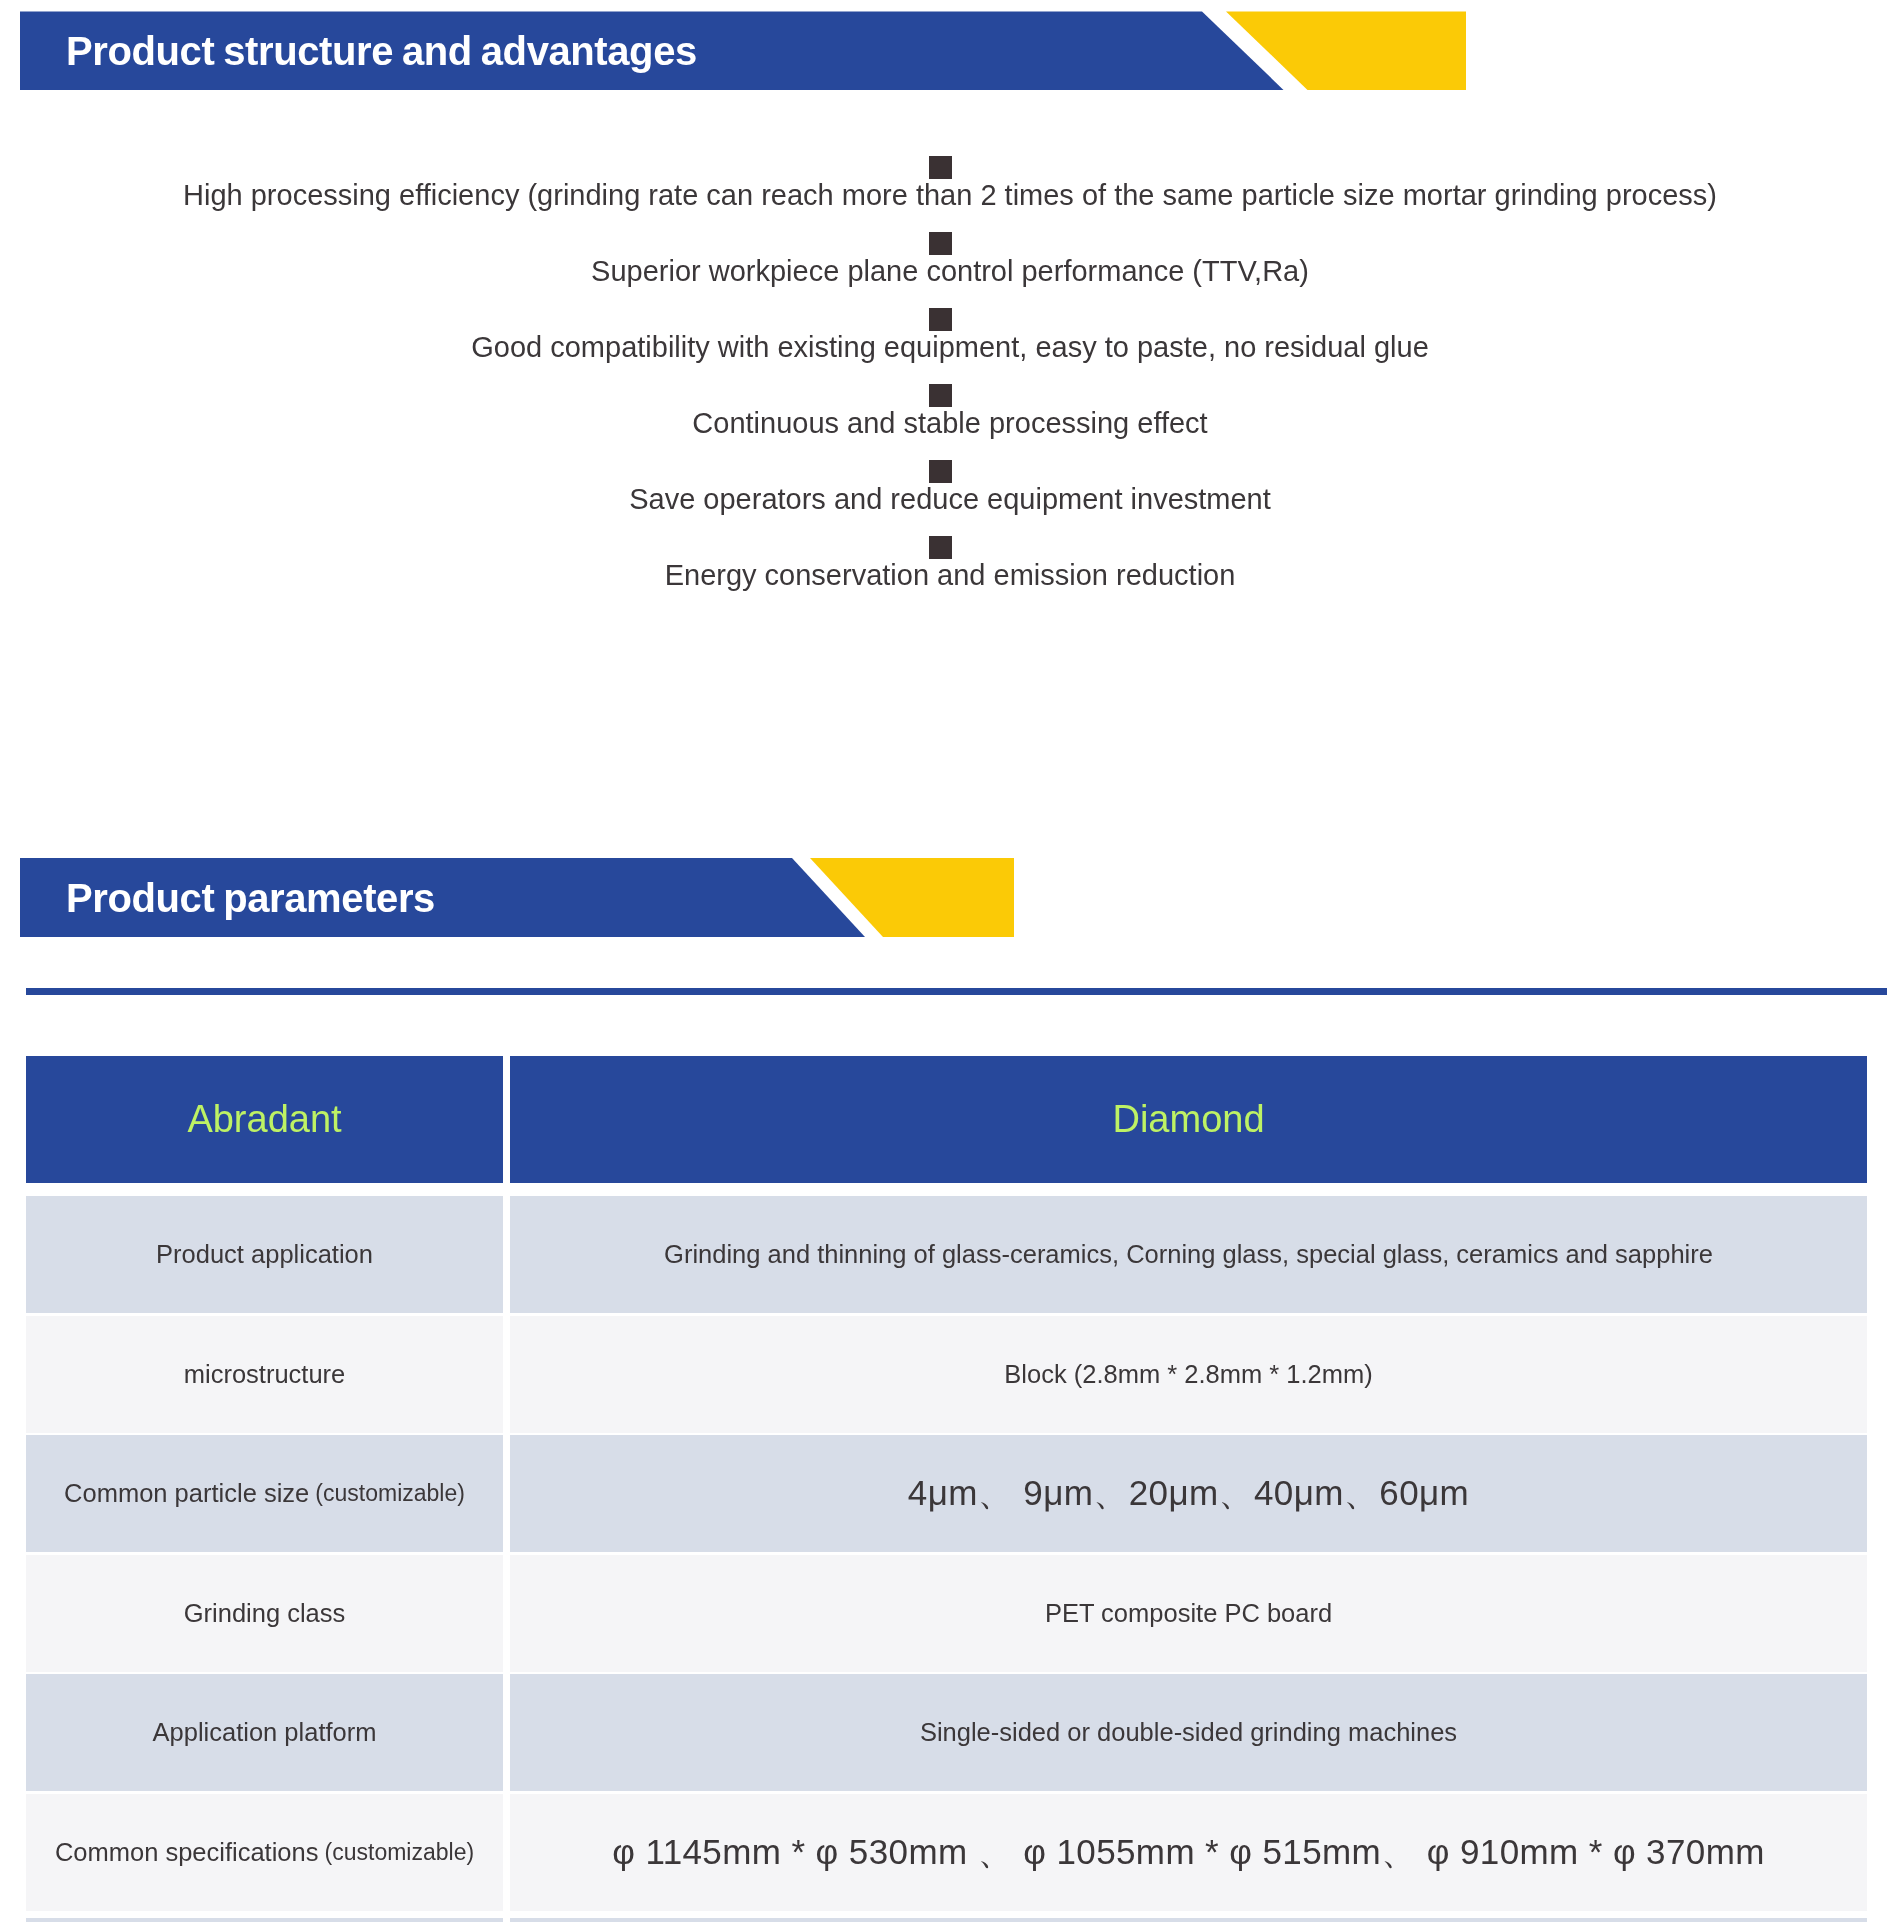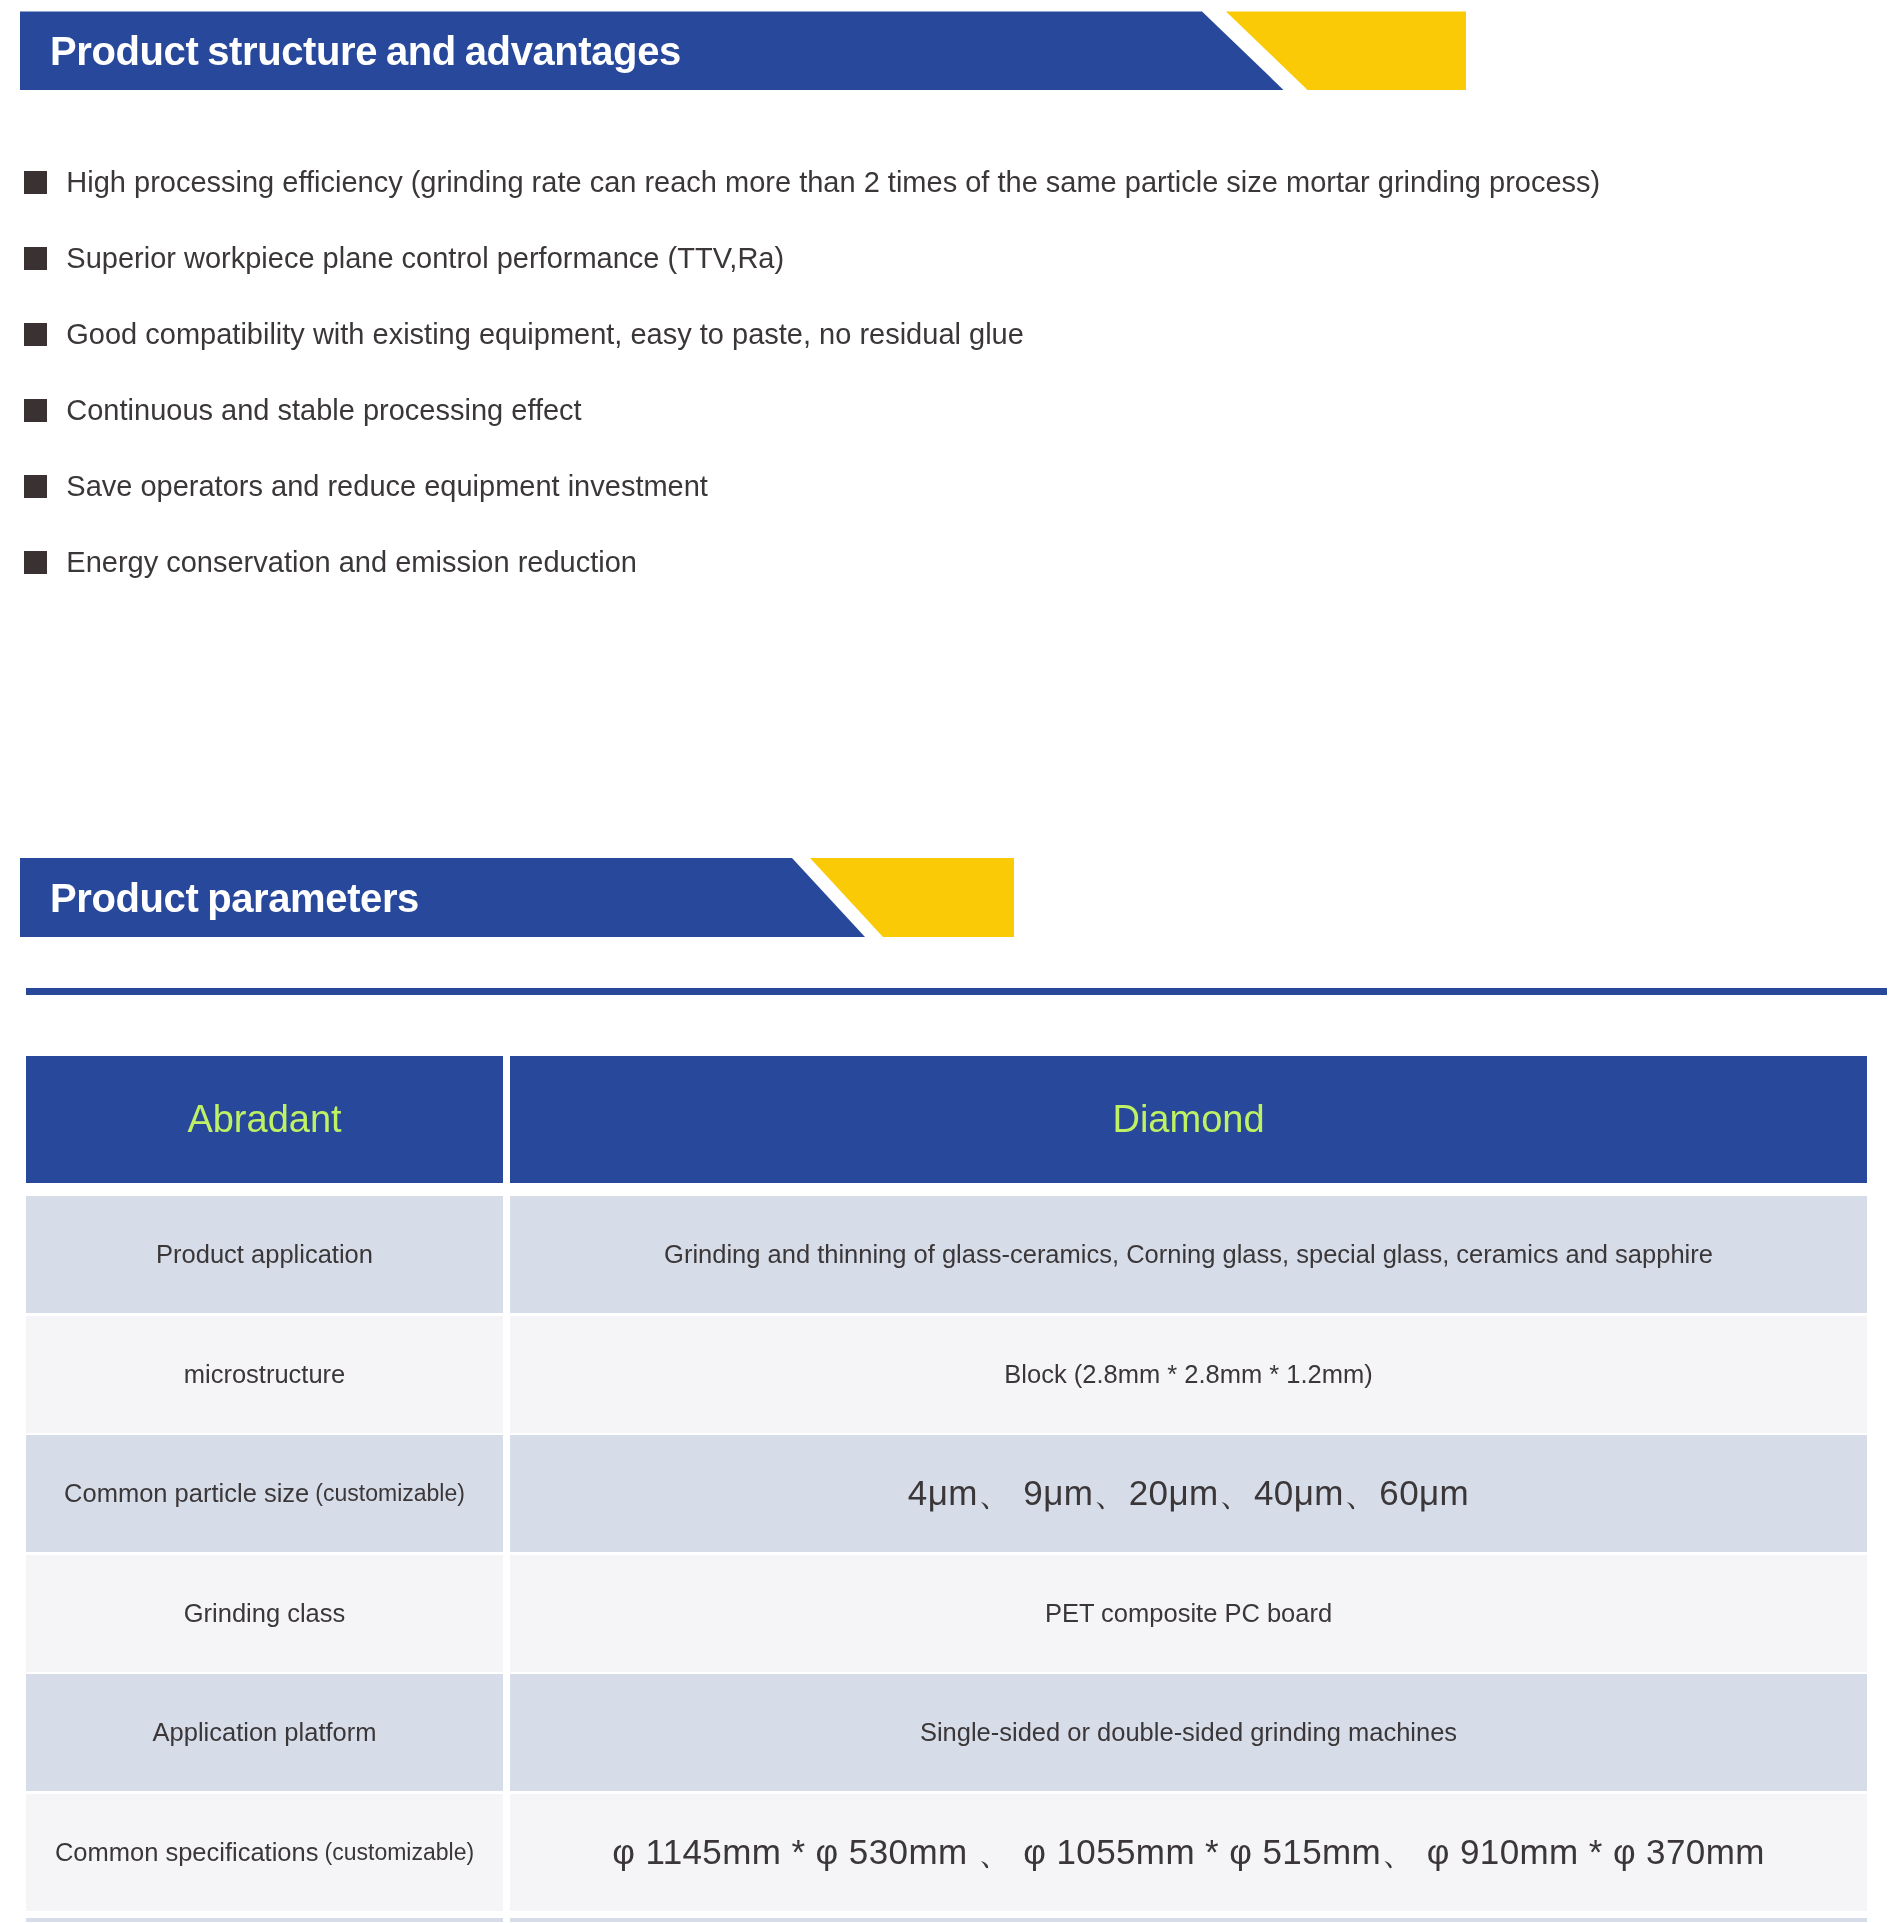--- a/index.html
+++ b/index.html
@@ -12,34 +12,34 @@
   }
   *{margin:0;padding:0;box-sizing:border-box;}
   html,body{width:1897px;height:1923px;background:#ffffff;overflow:hidden;
     font-family:"Liberation Sans", sans-serif;}
   .page{position:relative;width:1897px;height:1923px;background:#fff;}
 
   
   .banner{position:absolute;height:79px;}
   .banner .blue-shape{position:absolute;top:0;left:0;height:100%;background:var(--blue);}
   .banner .yellow-shape{position:absolute;top:0;height:100%;background:var(--yellow);}
-  .banner .banner-title{position:absolute;left:30px;top:0;height:79px;line-height:81px;
+  .banner .banner-title{position:absolute;left:46px;top:0;height:79px;line-height:81px;
     font-size:40px;font-weight:bold;color:#ffffff;letter-spacing:-0.4px;word-spacing:-1.8px;
     white-space:nowrap;z-index:2;}
   #banner1{left:20px;top:11.4px;width:1446px;}
   #banner1 .blue-shape{width:1264px;clip-path:polygon(0 0,1182px 0,100% 100%,0 100%);}
   #banner1 .yellow-shape{left:1206px;width:240px;clip-path:polygon(0 0,100% 0,100% 100%,82px 100%);}
   #banner2{left:20px;top:858px;width:994px;padding-left:28px;}
   #banner2 .blue-shape{width:845px;clip-path:polygon(0 0,772px 0,100% 100%,0 100%);}
   #banner2 .yellow-shape{left:790px;width:204px;clip-path:polygon(0 0,100% 0,100% 100%,73px 100%);}
 
   
   .bullets{position:absolute;left:24px;top:156px;width:1852px;}
   .bullet{display:flex;align-items:center;height:53px;margin-bottom:23px;
-    font-size:29px;color:var(--text_dark);white-space:nowrap;}
+    font-size:29px;color:var(--text_dark);white-space:nowrap;flex-direction:column;}
   .bullet .sq{flex:none;width:23px;height:23px;background:var(--bullet_dark);margin-right:19.3px;}
 
   
   .divider{position:absolute;left:26px;top:988px;width:1861px;height:7px;background:var(--blue);}
 
   
   .ptable{position:absolute;left:26px;top:1056px;width:1841px;}
   .thead{display:flex;height:127px;margin-bottom:13px;}
   .th{background:var(--blue);color:#bef264;font-size:38px;font-weight:normal;
     display:flex;align-items:center;justify-content:center;}

